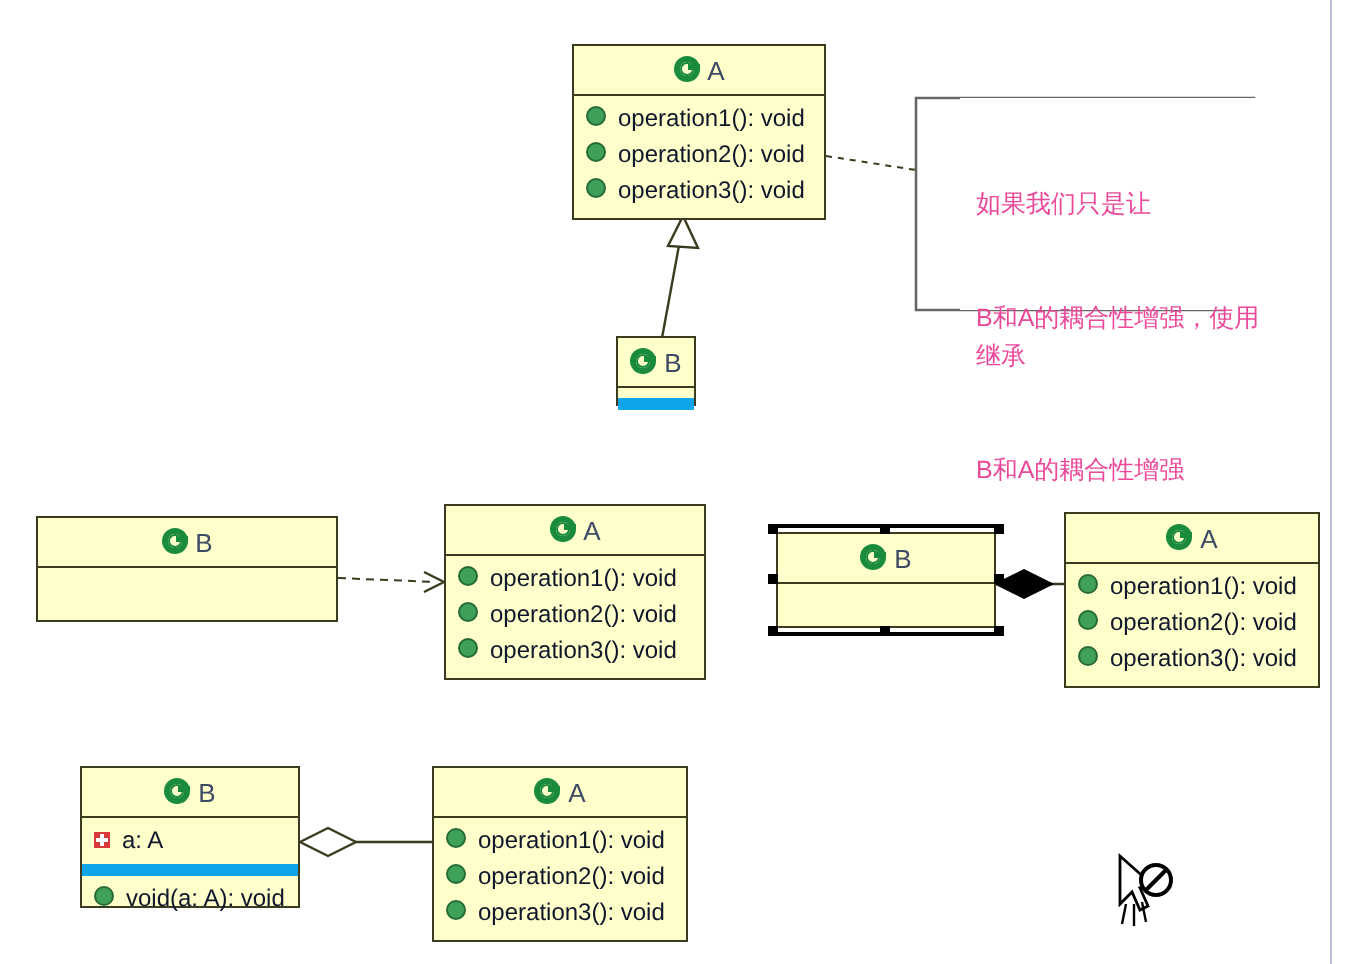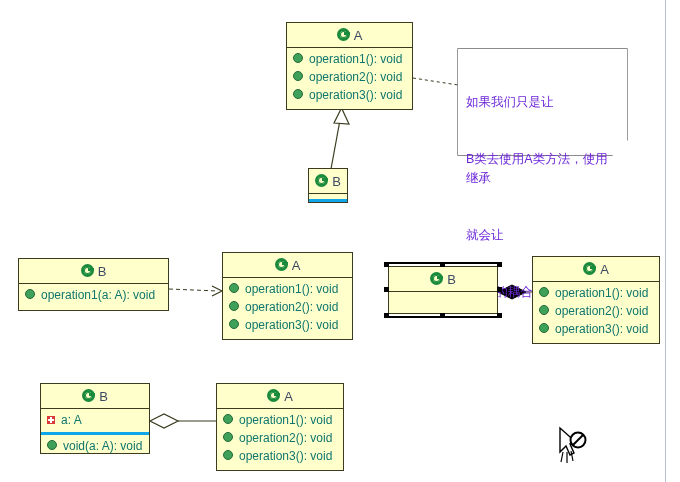--- a/index.html
+++ b/index.html
@@ -85,36 +85,36 @@
     position: absolute;
     right: 0px;
     top: 4px;
     width: 6px;
     height: 3px;
     background: #1a8a3c;
     z-index: 2;
   }
   .cls-compartment {
     padding: 2px 0 3px 0;
-    border-bottom: 3px solid #0ea5e9;
+    border-bottom: 6px solid #0ea5e9;
   }
   .cls-compartment:last-child {
     border-bottom: none;
   }
   .cls-compartment.empty-thin {
     height: 5px;
     padding: 0;
   }
   .member {
     height: 18px;
     line-height: 18px;
     padding-left: 6px;
     white-space: nowrap;
     font-size: 12px;
-    color: #0f766e;
+    color: #0f172a;
   }
   .icon-method {
     display: inline-block;
     width: 8px;
     height: 8px;
     border-radius: 50%;
     background: #3fa05a;
     border: 1px solid #256b38;
     vertical-align: 0px;
     margin-right: 6px;
@@ -162,23 +162,24 @@
     position: absolute;
     height: 2px;
     background: #000000;
   }
 
   
   .uml-note {
     position: absolute;
     background: #ffffff;
     font-size: 12.5px;
-    color: #6d28d9;
+    color: #ec4899;
     line-height: 19px;
     box-sizing: border-box;
+    margin-left: 22px;
   }
   .uml-note .note-body {
     position: absolute;
     inset: 0;
     padding: 6px 8px;
     white-space: pre-wrap;
   }
 
   .conn-svg {
     position: absolute;
@@ -225,22 +226,21 @@
     <polygon points="150,421 164,414 178,421 164,428" fill="#ffffff" stroke="#3b3b1f" stroke-width="1.2"></polygon>
 
     
     <path d="M458,49 L627,49 L627,140 L612,155 L458,155 Z" fill="#ffffff" stroke="#666666" stroke-width="1.3"></path>
     <path d="M612,155 L612,140 L627,140" fill="none" stroke="#666666" stroke-width="1.3"></path>
   </svg>
 
   <div class="uml-note" style="left:458px; top:49px; width:169px; height:106px;">
     <div class="note-body">
       <div>如果我们只是让</div>
-      <div>B类去使用A类方法，使用继承</div>
-      <div>就会让</div>
+      <div>B和A的耦合性增强，使用继承</div>
       <div>B和A的耦合性增强</div>
     </div>
   </div>
 
   <div class="uml-class" style="left:286px; top:22px; width:127px; height:88px;">
     <div class="cls-header">
       <span class="icon-class"></span><span class="cls-name">A</span>
     </div>
     <div class="cls-compartment">
       <div class="member">
@@ -259,25 +259,20 @@
     <div class="cls-header">
       <span class="icon-class"></span><span class="cls-name">B</span>
     </div>
     <div class="cls-compartment empty-thin"></div>
     <div class="cls-compartment empty-thin"></div>
   </div>
 
   <div class="uml-class" style="left:18px; top:258px; width:151px; height:53px;">
     <div class="cls-header">
       <span class="icon-class"></span><span class="cls-name">B</span>
-    </div>
-    <div class="cls-compartment">
-      <div class="member">
-        <span class="icon-method"></span><span>operation1(a: A): void</span>
-      </div>
     </div>
   </div>
 
   <div class="uml-class" style="left:222px; top:252px; width:131px; height:88px;">
     <div class="cls-header">
       <span class="icon-class"></span><span class="cls-name">A</span>
     </div>
     <div class="cls-compartment">
       <div class="member">
         <span class="icon-method"></span><span>operation1(): void</span>

